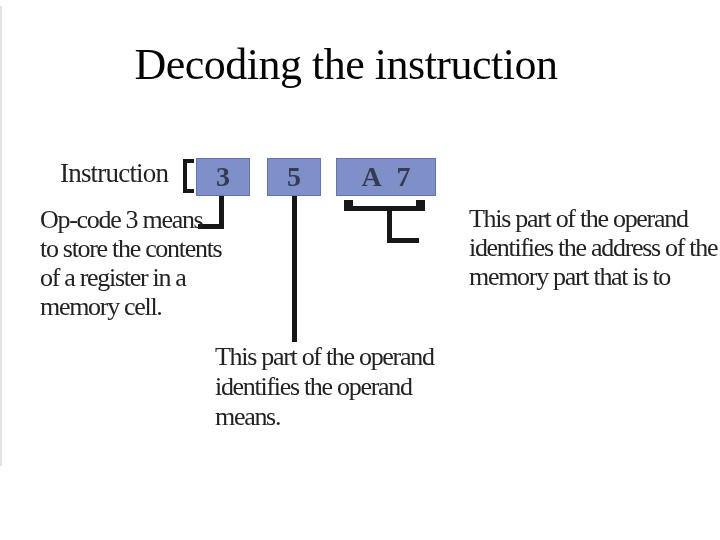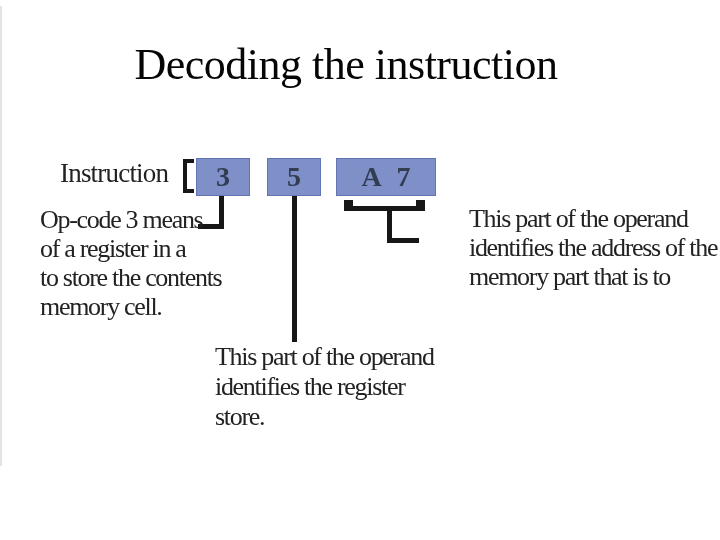--- a/index.html
+++ b/index.html
@@ -119,29 +119,29 @@
   <div class="conn conn-op-h"></div>
   <div class="conn conn-reg-v"></div>
   <div class="conn conn-br-l"></div>
   <div class="conn conn-br-r"></div>
   <div class="conn conn-br-h"></div>
   <div class="conn conn-ad-v"></div>
   <div class="conn conn-ad-h"></div>
 
   <div class="note note-opcode">
     <div>Op-code 3 means</div>
+    <div>to store the contents</div>
     <div>of a register in a</div>
-    <div>to store the contents</div>
     <div>memory cell.</div>
   </div>
 
   <div class="note note-register">
     <div>This part of the operand</div>
-    <div>identifies the register</div>
-    <div>store.</div>
+    <div>identifies the operand</div>
+    <div>means.</div>
   </div>
 
   <div class="note note-address">
     <div>This part of the operand</div>
     <div>identifies the address of the</div>
     <div>memory part that is to</div>
   </div>
 
 </div>
 

